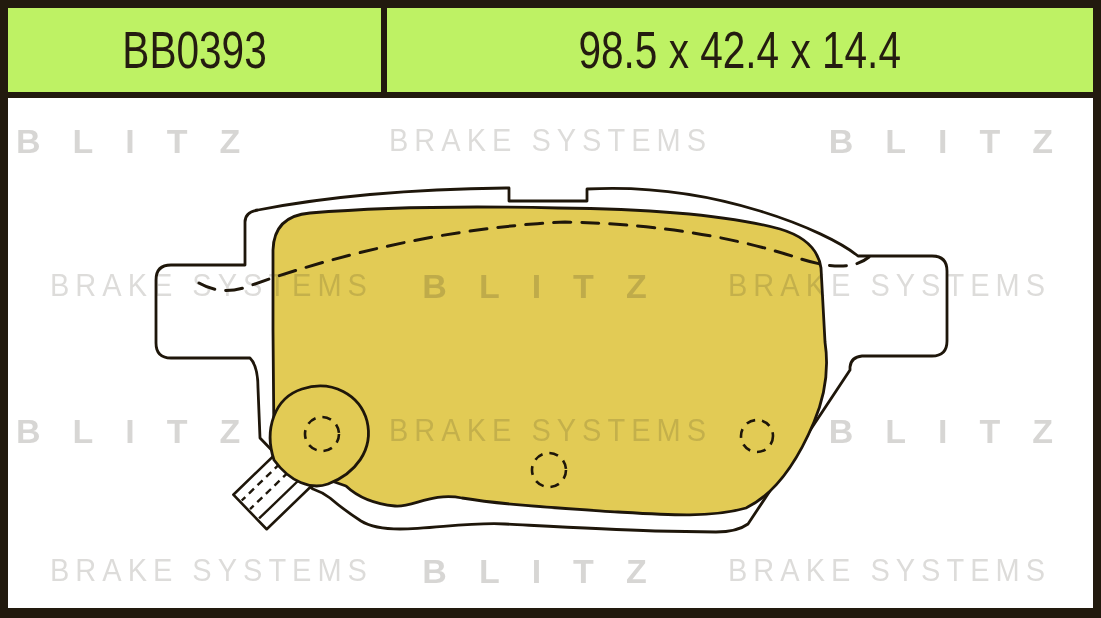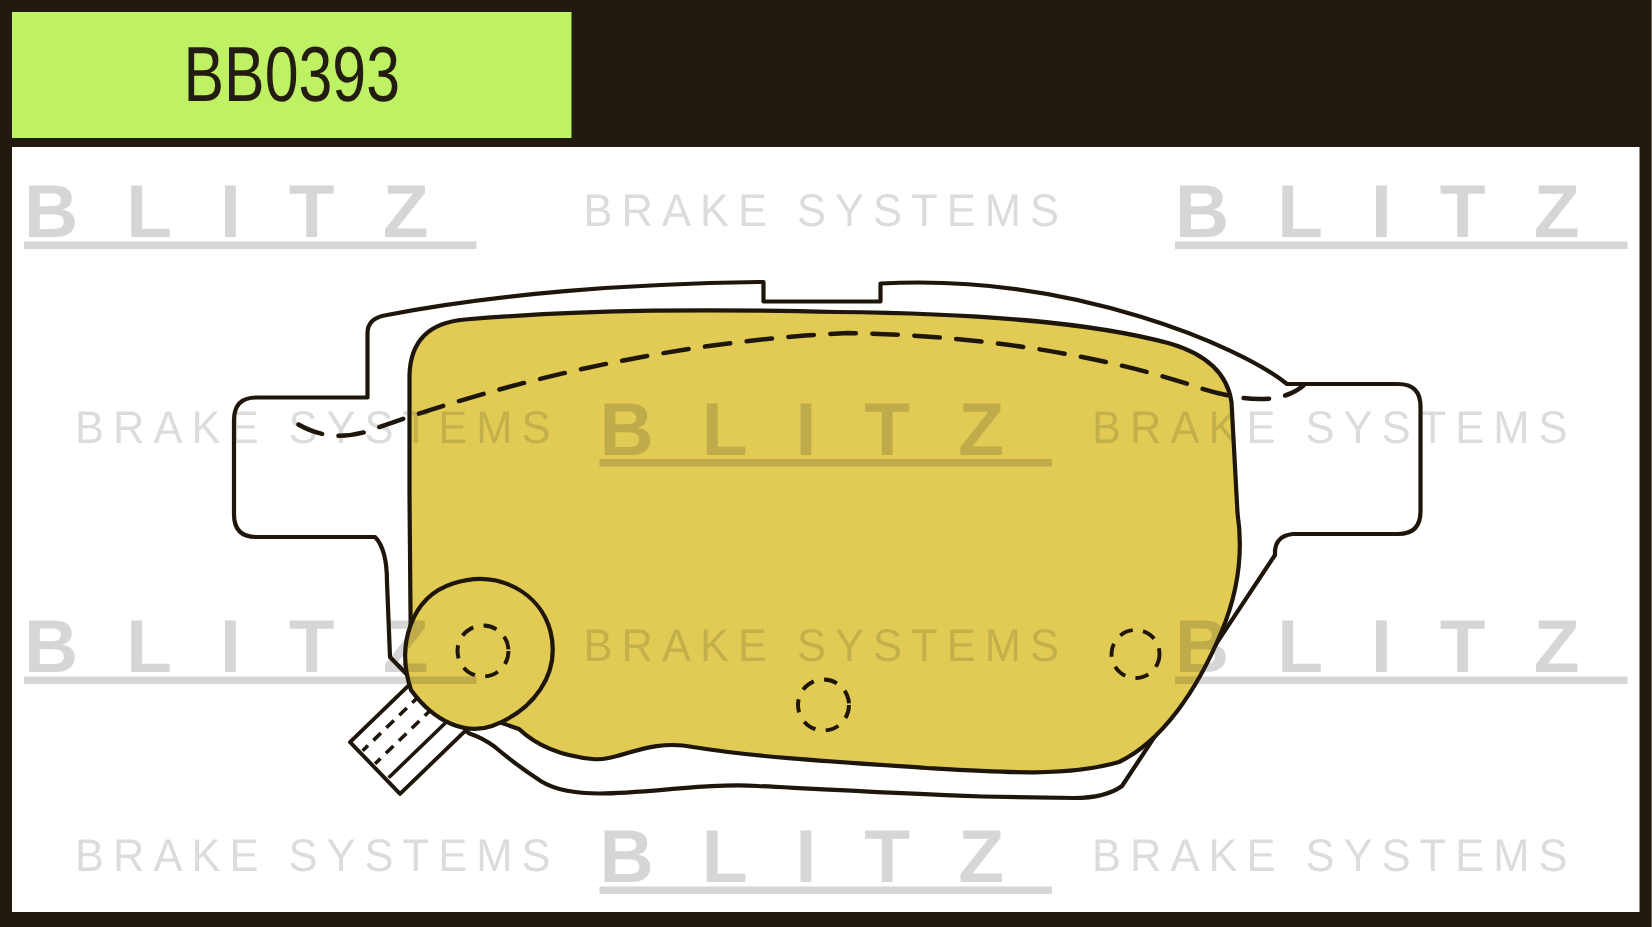--- a/index.html
+++ b/index.html
@@ -27,36 +27,39 @@
   .drawing-svg{position:absolute;left:0;top:0;width:1101px;height:618px;z-index:3;}
   
   .wm-row{
     position:absolute;left:8px;width:1085px;height:46px;z-index:4;
     display:flex;align-items:center;justify-content:space-between;
     pointer-events:none;
   }
   .wm-row.pad-a{padding:0 8px;box-sizing:border-box;}
   .wm-row.pad-b{padding:0 42px;box-sizing:border-box;}
   .wm-blitz{
-    font-size:50px;font-weight:bold;letter-spacing:32px;
-    color:rgba(42,36,26,0.19);white-space:nowrap;line-height:1;text-decoration:underline;
+    font-size:34px;font-weight:bold;letter-spacing:32px;
+    color:rgba(42,36,26,0.19);white-space:nowrap;line-height:1;
   }
   .wm-tag{
     font-size:29px;font-weight:400;letter-spacing:6px;
     color:rgba(42,36,26,0.16);white-space:nowrap;line-height:1;
     transform:scaleY(1.05);
   }
 </style>
 </head>
 <body>
 
 <div class="stage">
 
   <div class="cell cell-left">
     <span class="cell-text">BB0393</span>
+  </div>
+  <div class="cell cell-right">
+    <span class="cell-text">98.5 x 42.4 x 14.4</span>
   </div>
 
   <div class="body"></div>
 
   <svg class="drawing-svg" viewBox="0 0 1101 618" xmlns="http://www.w3.org/2000/svg">
 
     <path d="M 245 265 L 245 222 Q 245 212 258 210
          C 330 196 420 189 506 188
          L 509 188 L 509 201 L 587 201 L 587 189
          C 645 186 705 194 760 211

